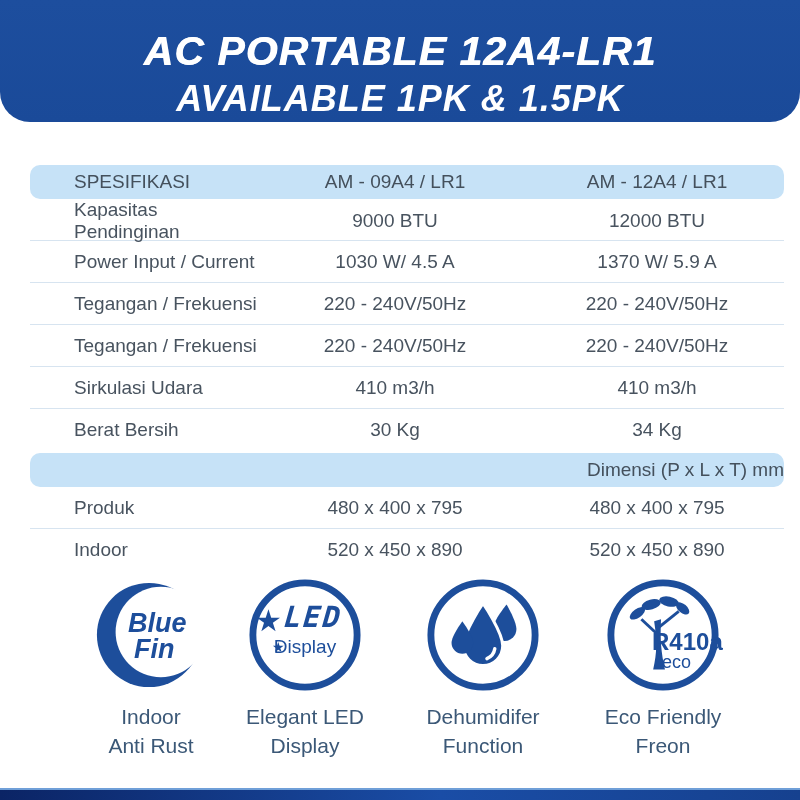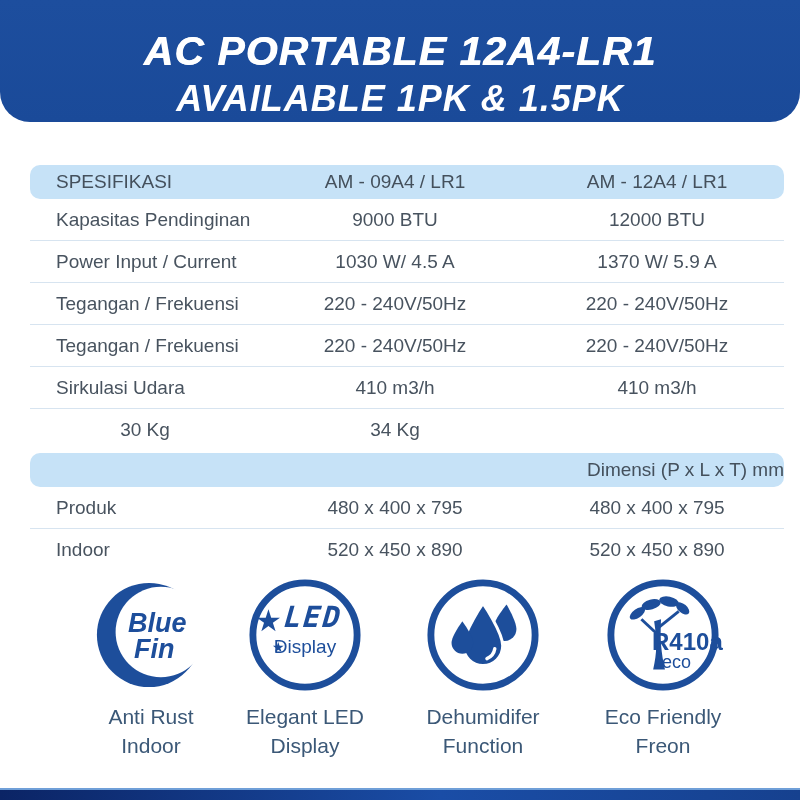--- a/index.html
+++ b/index.html
@@ -18,21 +18,21 @@
     text-shadow:0.6px 0 0 #fff; 
   }
   .banner-subtitle{font-size:36px;font-weight:bold;letter-spacing:1px;margin-top:3px}
   
   .spec-table{position:absolute;left:30px;top:165px;width:754px}
   .grid{display:grid;grid-template-columns:230px 270px 254px;align-items:center}
   .band{
     background:#c6e2f7;border-radius:10px;height:34px;
     color:#44505c;font-size:19px;
   }
-  .c1{padding-left:26px;text-align:left}
+  .c1{padding-left:44px;text-align:left}
   .c2,.c3{text-align:center}
   .row{height:41px;font-size:19px;color:#48535f;border-bottom:1.5px solid #d7e4f0}
   .row.no-line{border-bottom:none}
   .dim-band{
     background:#c6e2f7;border-radius:10px;height:34px;line-height:34px;
     text-align:right;color:#44505c;font-size:19px;margin-top:3px;
   }
   
   .features{position:absolute;left:0;top:576px;width:647px;height:200px}
   .feat{position:absolute;width:170px;text-align:center}
@@ -93,20 +93,21 @@
     <div class="c1">Tegangan / Frekuensi</div>
     <div class="c2">220 - 240V/50Hz</div>
     <div class="c3">220 - 240V/50Hz</div>
   </div>
   <div class="row grid">
     <div class="c1">Sirkulasi Udara</div>
     <div class="c2">410 m3/h</div>
     <div class="c3">410 m3/h</div>
   </div>
   <div class="row grid no-line">
+    <div class="c1">Berat Bersih</div>
     <div class="c2">30 Kg</div>
     <div class="c3">34 Kg</div>
   </div>
 
   <div class="dim-band">Dimensi (P x L x T) mm</div>
 
   <div class="row grid">
     <div class="c1">Produk</div>
     <div class="c2">480 x 400 x 795</div>
     <div class="c3">480 x 400 x 795</div>
@@ -123,22 +124,22 @@
   <div class="feat feat-1">
     <div class="icon-box">
       <svg width="118" height="118" viewBox="0 0 120 120">
         <circle cx="58" cy="60" r="53" fill="#1d4e9b"></circle>
         <circle cx="70" cy="57" r="46" fill="#ffffff"></circle>
       </svg>
       <span class="badge bf-top">Blue</span>
       <span class="badge bf-bottom">Fin</span>
     </div>
     <div class="feat-label">
+      <div>Indoor</div>
       <div>Anti Rust</div>
-      <div>Indoor</div>
     </div>
   </div>
 
   <div class="feat feat-2">
     <div class="icon-box">
       <svg width="118" height="118" viewBox="0 0 120 120">
         <circle cx="60" cy="60" r="53" fill="none" stroke="#1d4e9b" stroke-width="7"></circle>
       </svg>
       <span class="badge star-big">★</span>
       <span class="badge star-small">★</span>

